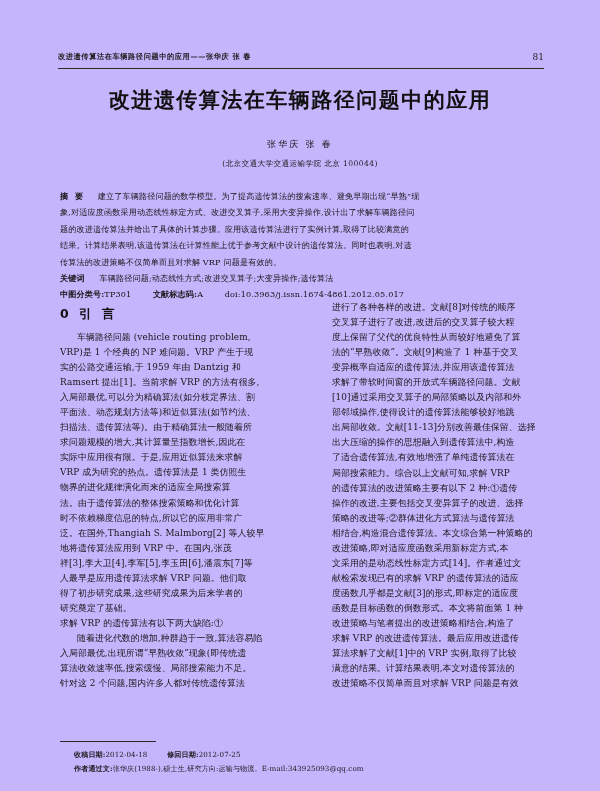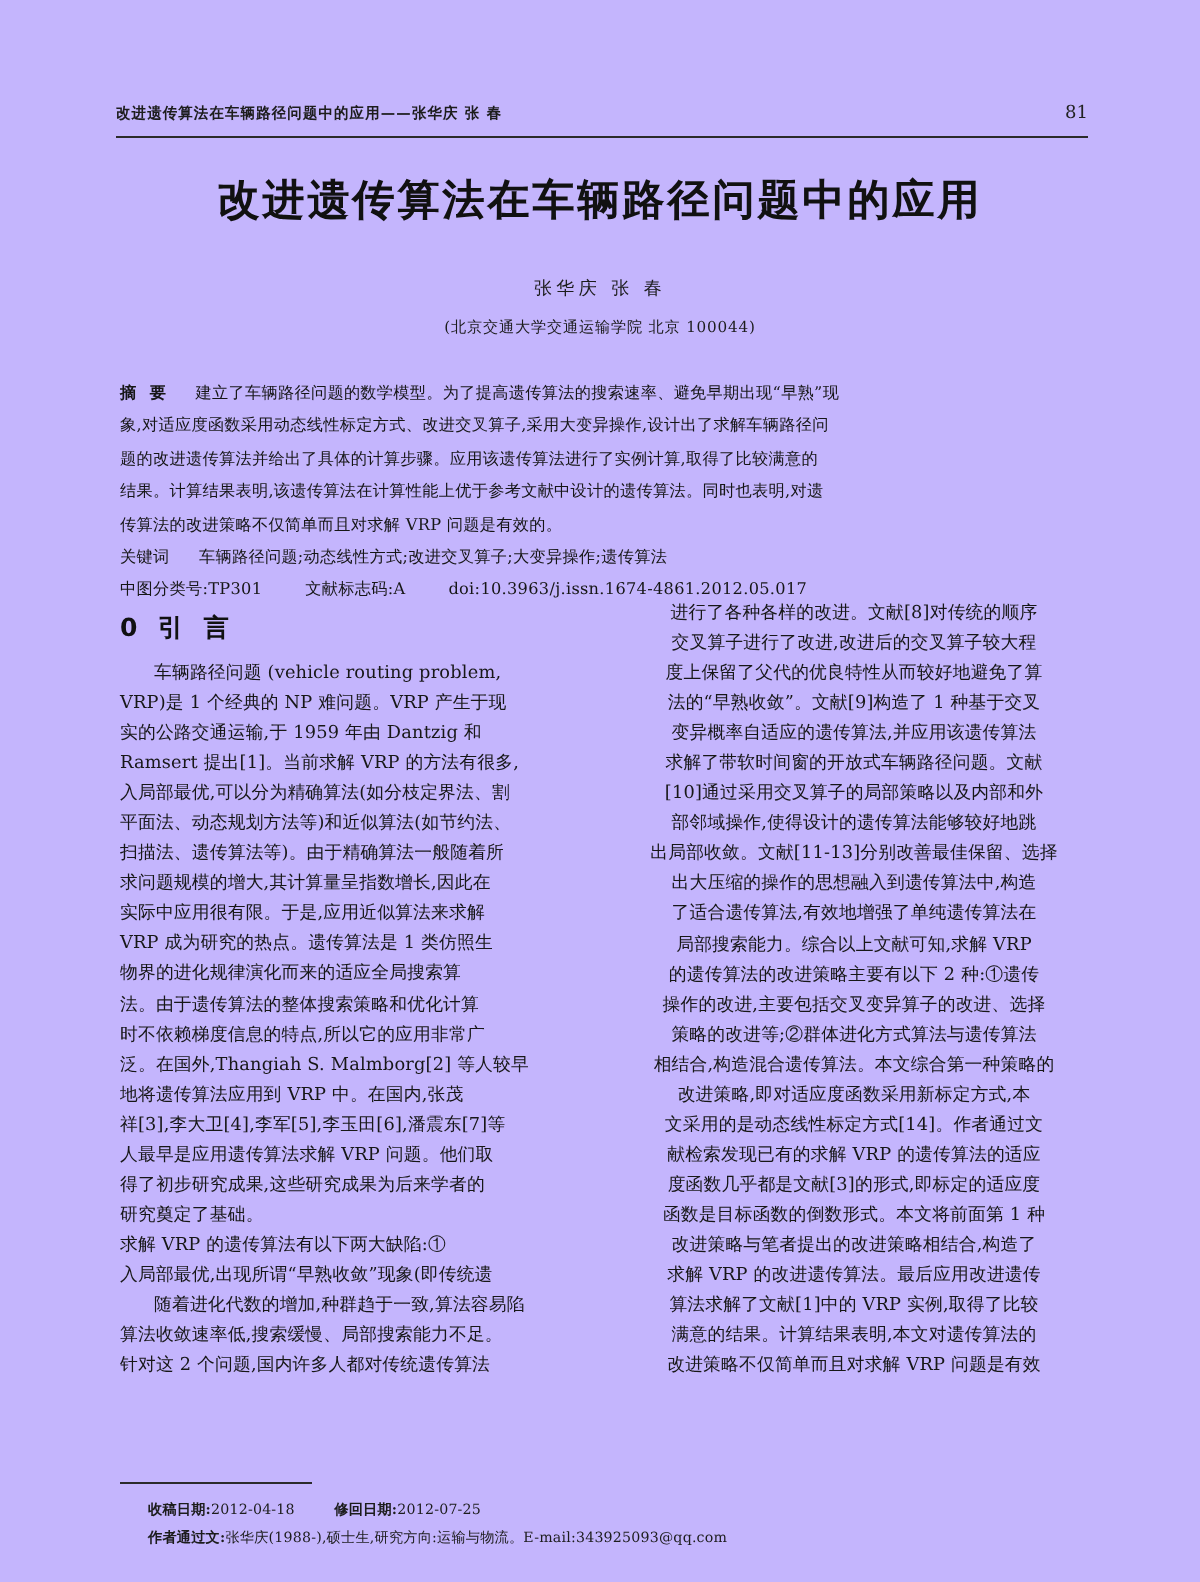--- a/index.html
+++ b/index.html
@@ -108,32 +108,32 @@
     letter-spacing: 2px;
   }
   .kw-line, .cls-line {
     font-size: 8.1px;
     line-height: 16.4px;
     letter-spacing: 0.15px;
     color: #161616;
     white-space: nowrap;
   }
   .kw-lbl, .cls-lbl {
-    font-weight: normal;
+    font-weight: bold;
   }
   .cls-gap2 { display: inline-block; width: 16px; }
 
   
   .col {
     position: absolute;
     top: 300px;
     width: 222px;
   }
   .col-left  { left: 60px; }
-  .col-right { left: 316px; text-align: center; }
+  .col-right { left: 332px; }
 
   .sec-head {
     font-size: 12.5px;
     font-weight: bold;
     font-family: "DejaVu Sans", "Liberation Sans", sans-serif;
     letter-spacing: 3px;
     margin: 6px 0 7px 0;
     color: #111;
   }
   .body-line {
@@ -224,22 +224,22 @@
     <div class="body-line">物界的进化规律演化而来的适应全局搜索算</div>
     <div class="body-line">法。由于遗传算法的整体搜索策略和优化计算</div>
     <div class="body-line">时不依赖梯度信息的特点,所以它的应用非常广</div>
     <div class="body-line">泛。在国外,Thangiah S. Malmborg[2] 等人较早</div>
     <div class="body-line">地将遗传算法应用到 VRP 中。在国内,张茂</div>
     <div class="body-line">祥[3],李大卫[4],李军[5],李玉田[6],潘震东[7]等</div>
     <div class="body-line">人最早是应用遗传算法求解 VRP 问题。他们取</div>
     <div class="body-line">得了初步研究成果,这些研究成果为后来学者的</div>
     <div class="body-line">研究奠定了基础。</div>
     <div class="body-line">求解 VRP 的遗传算法有以下两大缺陷:①</div>
+    <div class="body-line indent">随着进化代数的增加,种群趋于一致,算法容易陷</div>
     <div class="body-line">入局部最优,出现所谓“早熟收敛”现象(即传统遗</div>
-    <div class="body-line indent">随着进化代数的增加,种群趋于一致,算法容易陷</div>
     <div class="body-line">算法收敛速率低,搜索缓慢、局部搜索能力不足。</div>
     <div class="body-line">针对这 2 个问题,国内许多人都对传统遗传算法</div>
     <div class="body-line"></div>
   </div>
 
   <div class="col col-right">
     <div class="body-line">进行了各种各样的改进。文献[8]对传统的顺序</div>
     <div class="body-line">交叉算子进行了改进,改进后的交叉算子较大程</div>
     <div class="body-line">度上保留了父代的优良特性从而较好地避免了算</div>
     <div class="body-line">法的“早熟收敛”。文献[9]构造了 1 种基于交叉</div>

